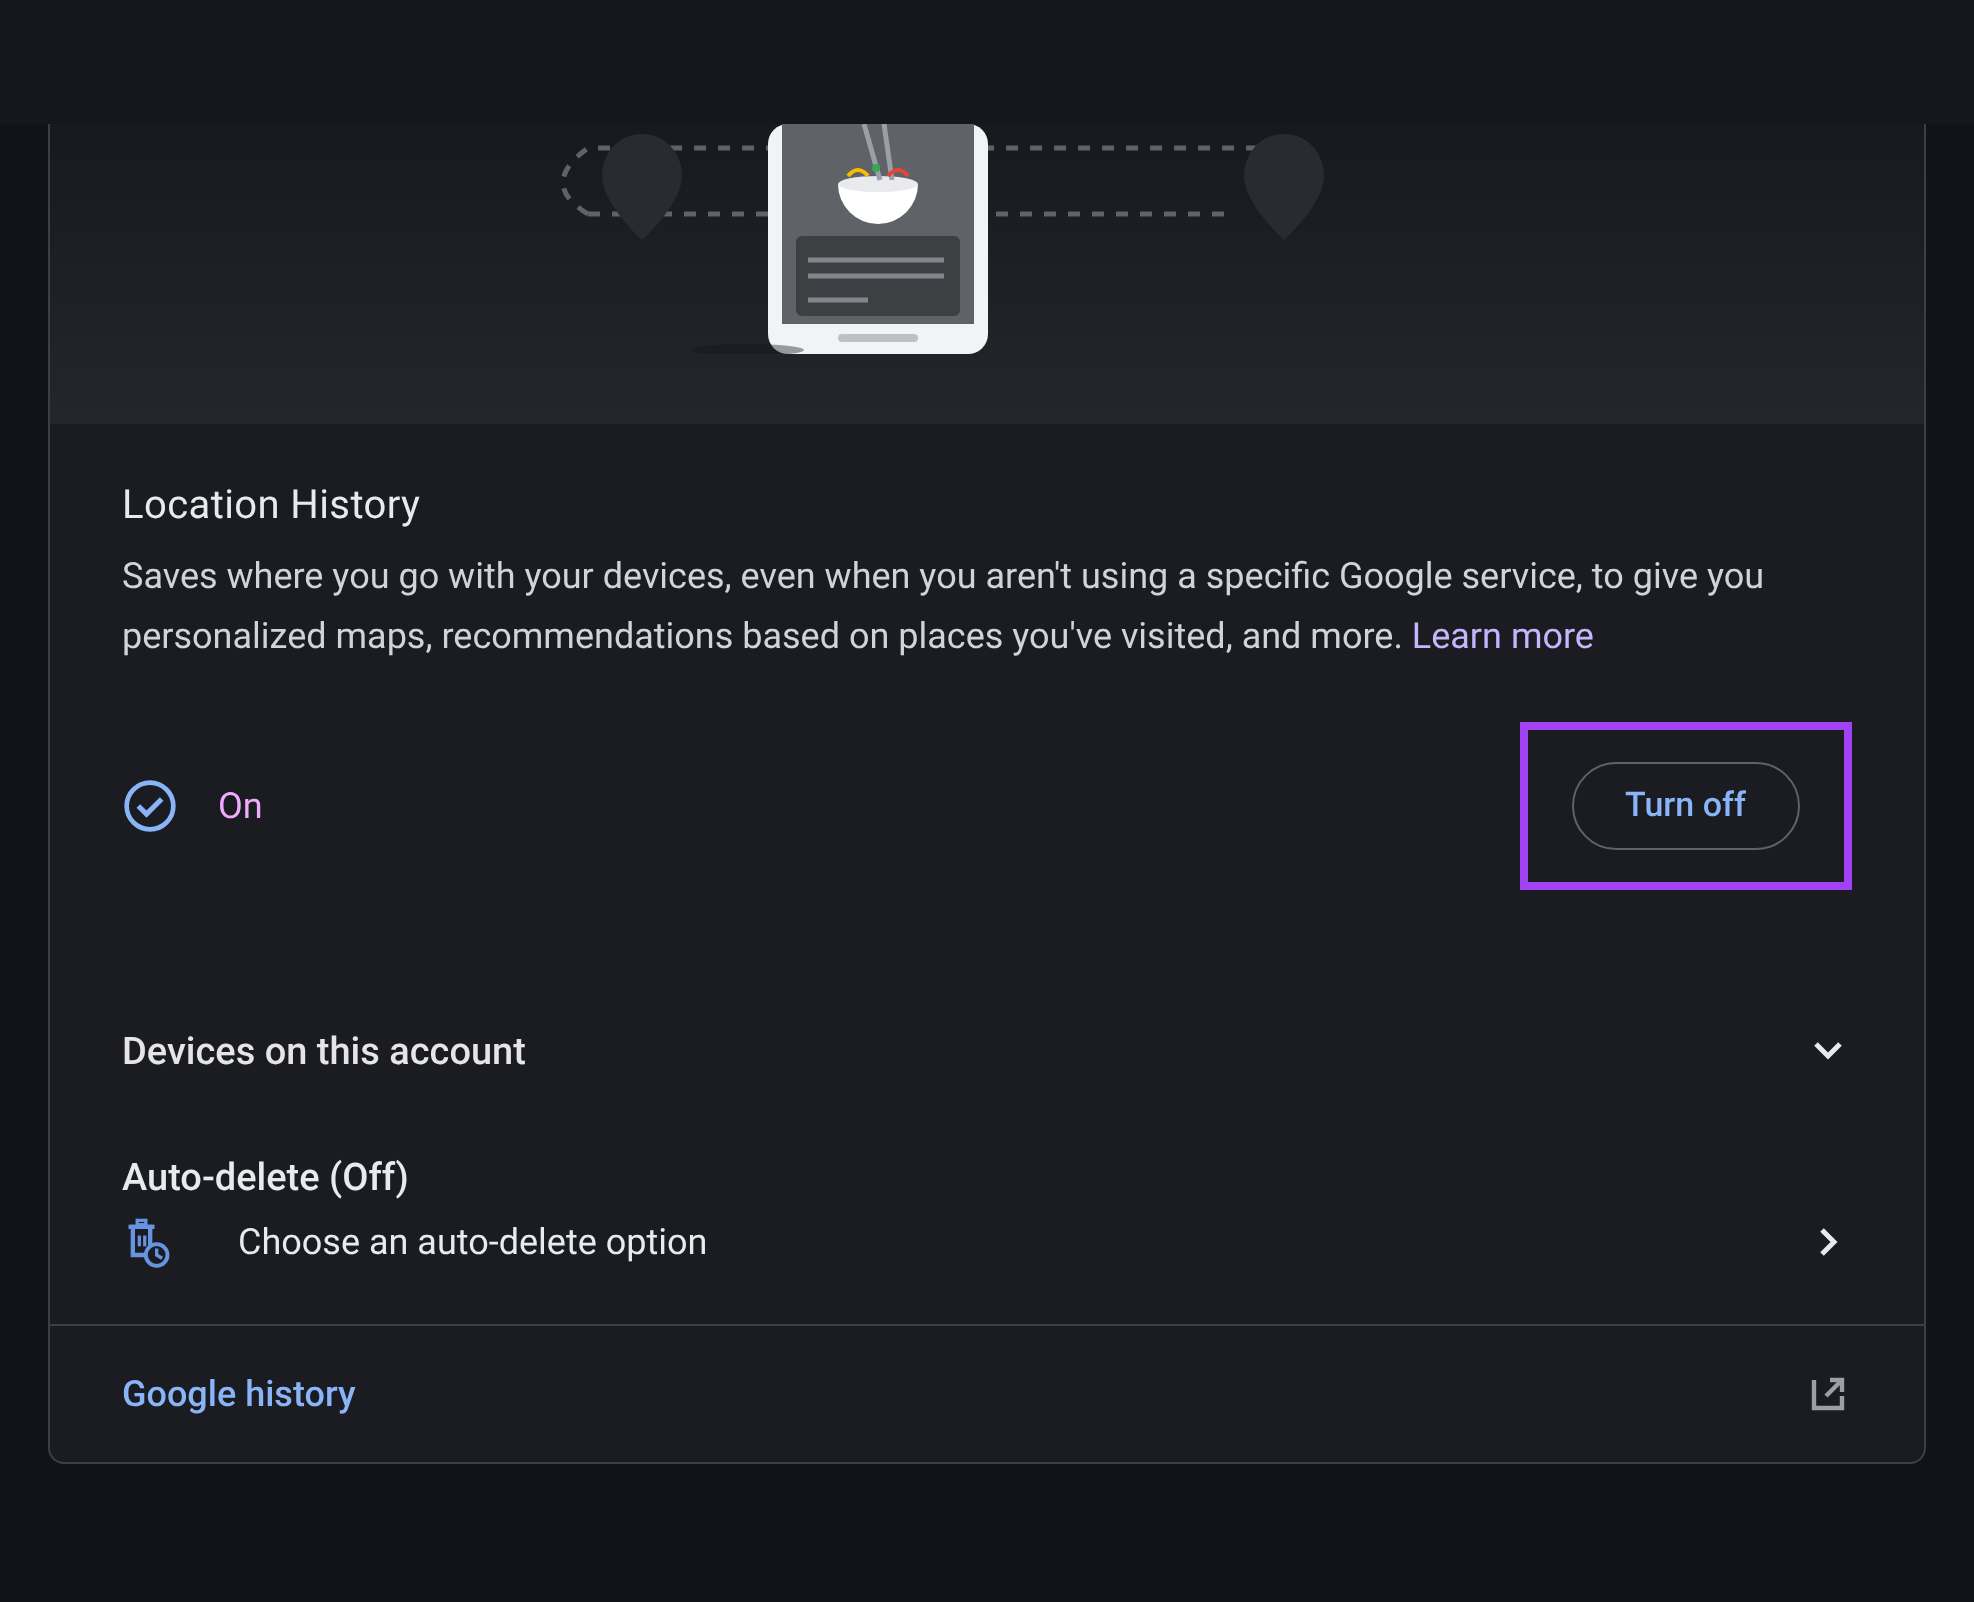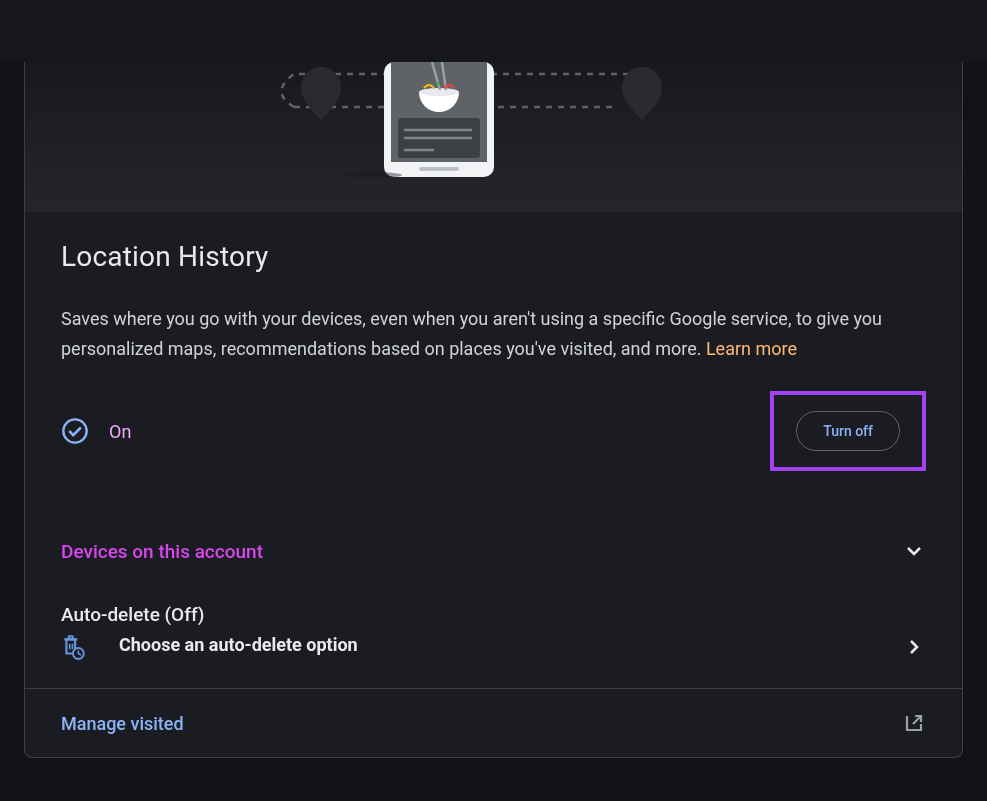--- a/index.html
+++ b/index.html
@@ -34,34 +34,34 @@
       padding-top: 0;
     }
     .hero-svg {
       width: 460px;
       height: 115px;
     }
     .content {
       padding: 28px 36px 0 36px;
     }
     .title {
-      font-size: 28px;
+      font-size: 20px;
       font-weight: 400;
       letter-spacing: 0.2px;
-      margin-bottom: 31px;
+      margin-bottom: 10px;
       color: #e8eaed;
     }
     .description {
       font-size: 18px;
       line-height: 1.65;
       color: #d0d3d8;
       margin-bottom: 28px;
     }
     .learn-more {
-      color: #fdba74;
+      color: #c4b5fd;
       text-decoration: none;
     }
     .status-row {
       display: flex;
       align-items: center;
       justify-content: space-between;
       margin-bottom: 46px;
     }
     .status-left {
       display: flex;
@@ -82,35 +82,35 @@
       padding: 16px 22px;
       display: flex;
       align-items: center;
     }
     .turn-off-btn {
       background: transparent;
       border: 1px solid #5f6368;
       border-radius: 24px;
       padding: 11px 26px;
       color: #8ab4f8;
-      font-size: 14px;
+      font-size: 17px;
       font-weight: 500;
       cursor: pointer;
       font-family: inherit;
     }
     .row {
       display: flex;
       align-items: center;
       justify-content: space-between;
       padding: 22px 0;
     }
     .row-title {
       font-size: 19px;
       font-weight: 500;
-      color: #d946ef;
+      color: #e5e5e5;
     }
     .chevron {
       width: 24px;
       height: 24px;
       fill: #e8eaed;
     }
     .auto-delete-section {
       padding: 18px 0 28px 0;
     }
     .auto-delete-title {
@@ -120,23 +120,22 @@
       color: #e8eaed;
     }
     .auto-delete-row {
       display: flex;
       align-items: center;
       justify-content: space-between;
       cursor: pointer;
     }
     .auto-delete-left {
       display: flex;
-      align-items: flex-start;
+      align-items: center;
       gap: 32px;
-      font-weight: bold;
     }
     .autodelete-icon {
       width: 26px;
       height: 26px;
       flex-shrink: 0;
     }
     .auto-delete-text {
       font-size: 18px;
       color: #e8eaed;
     }
@@ -248,20 +247,20 @@
         <svg class="chevron" viewBox="0 0 24 24">
           <path d="M 9 6 L 15 12 L 9 18" fill="none" stroke="#e8eaed" stroke-width="2.5"></path>
         </svg>
       </div>
     </div>
 
     <div class="divider"></div>
   </div>
 
   <div class="manage-row">
-    <span class="manage-text">Manage visited</span>
+    <span class="manage-text">Google history</span>
     <svg class="external-icon" viewBox="0 0 24 24">
       <path d="M 5 5 L 5 19 L 19 19 L 19 13" fill="none" stroke="#9aa0a6" stroke-width="2.2"></path>
       <path d="M 13 5 L 19 5 L 19 11" fill="none" stroke="#9aa0a6" stroke-width="2.2"></path>
       <line x1="19" y1="5" x2="11" y2="13" stroke="#9aa0a6" stroke-width="2.2"></line>
     </svg>
   </div>
 </div>
 
 </body></html>

